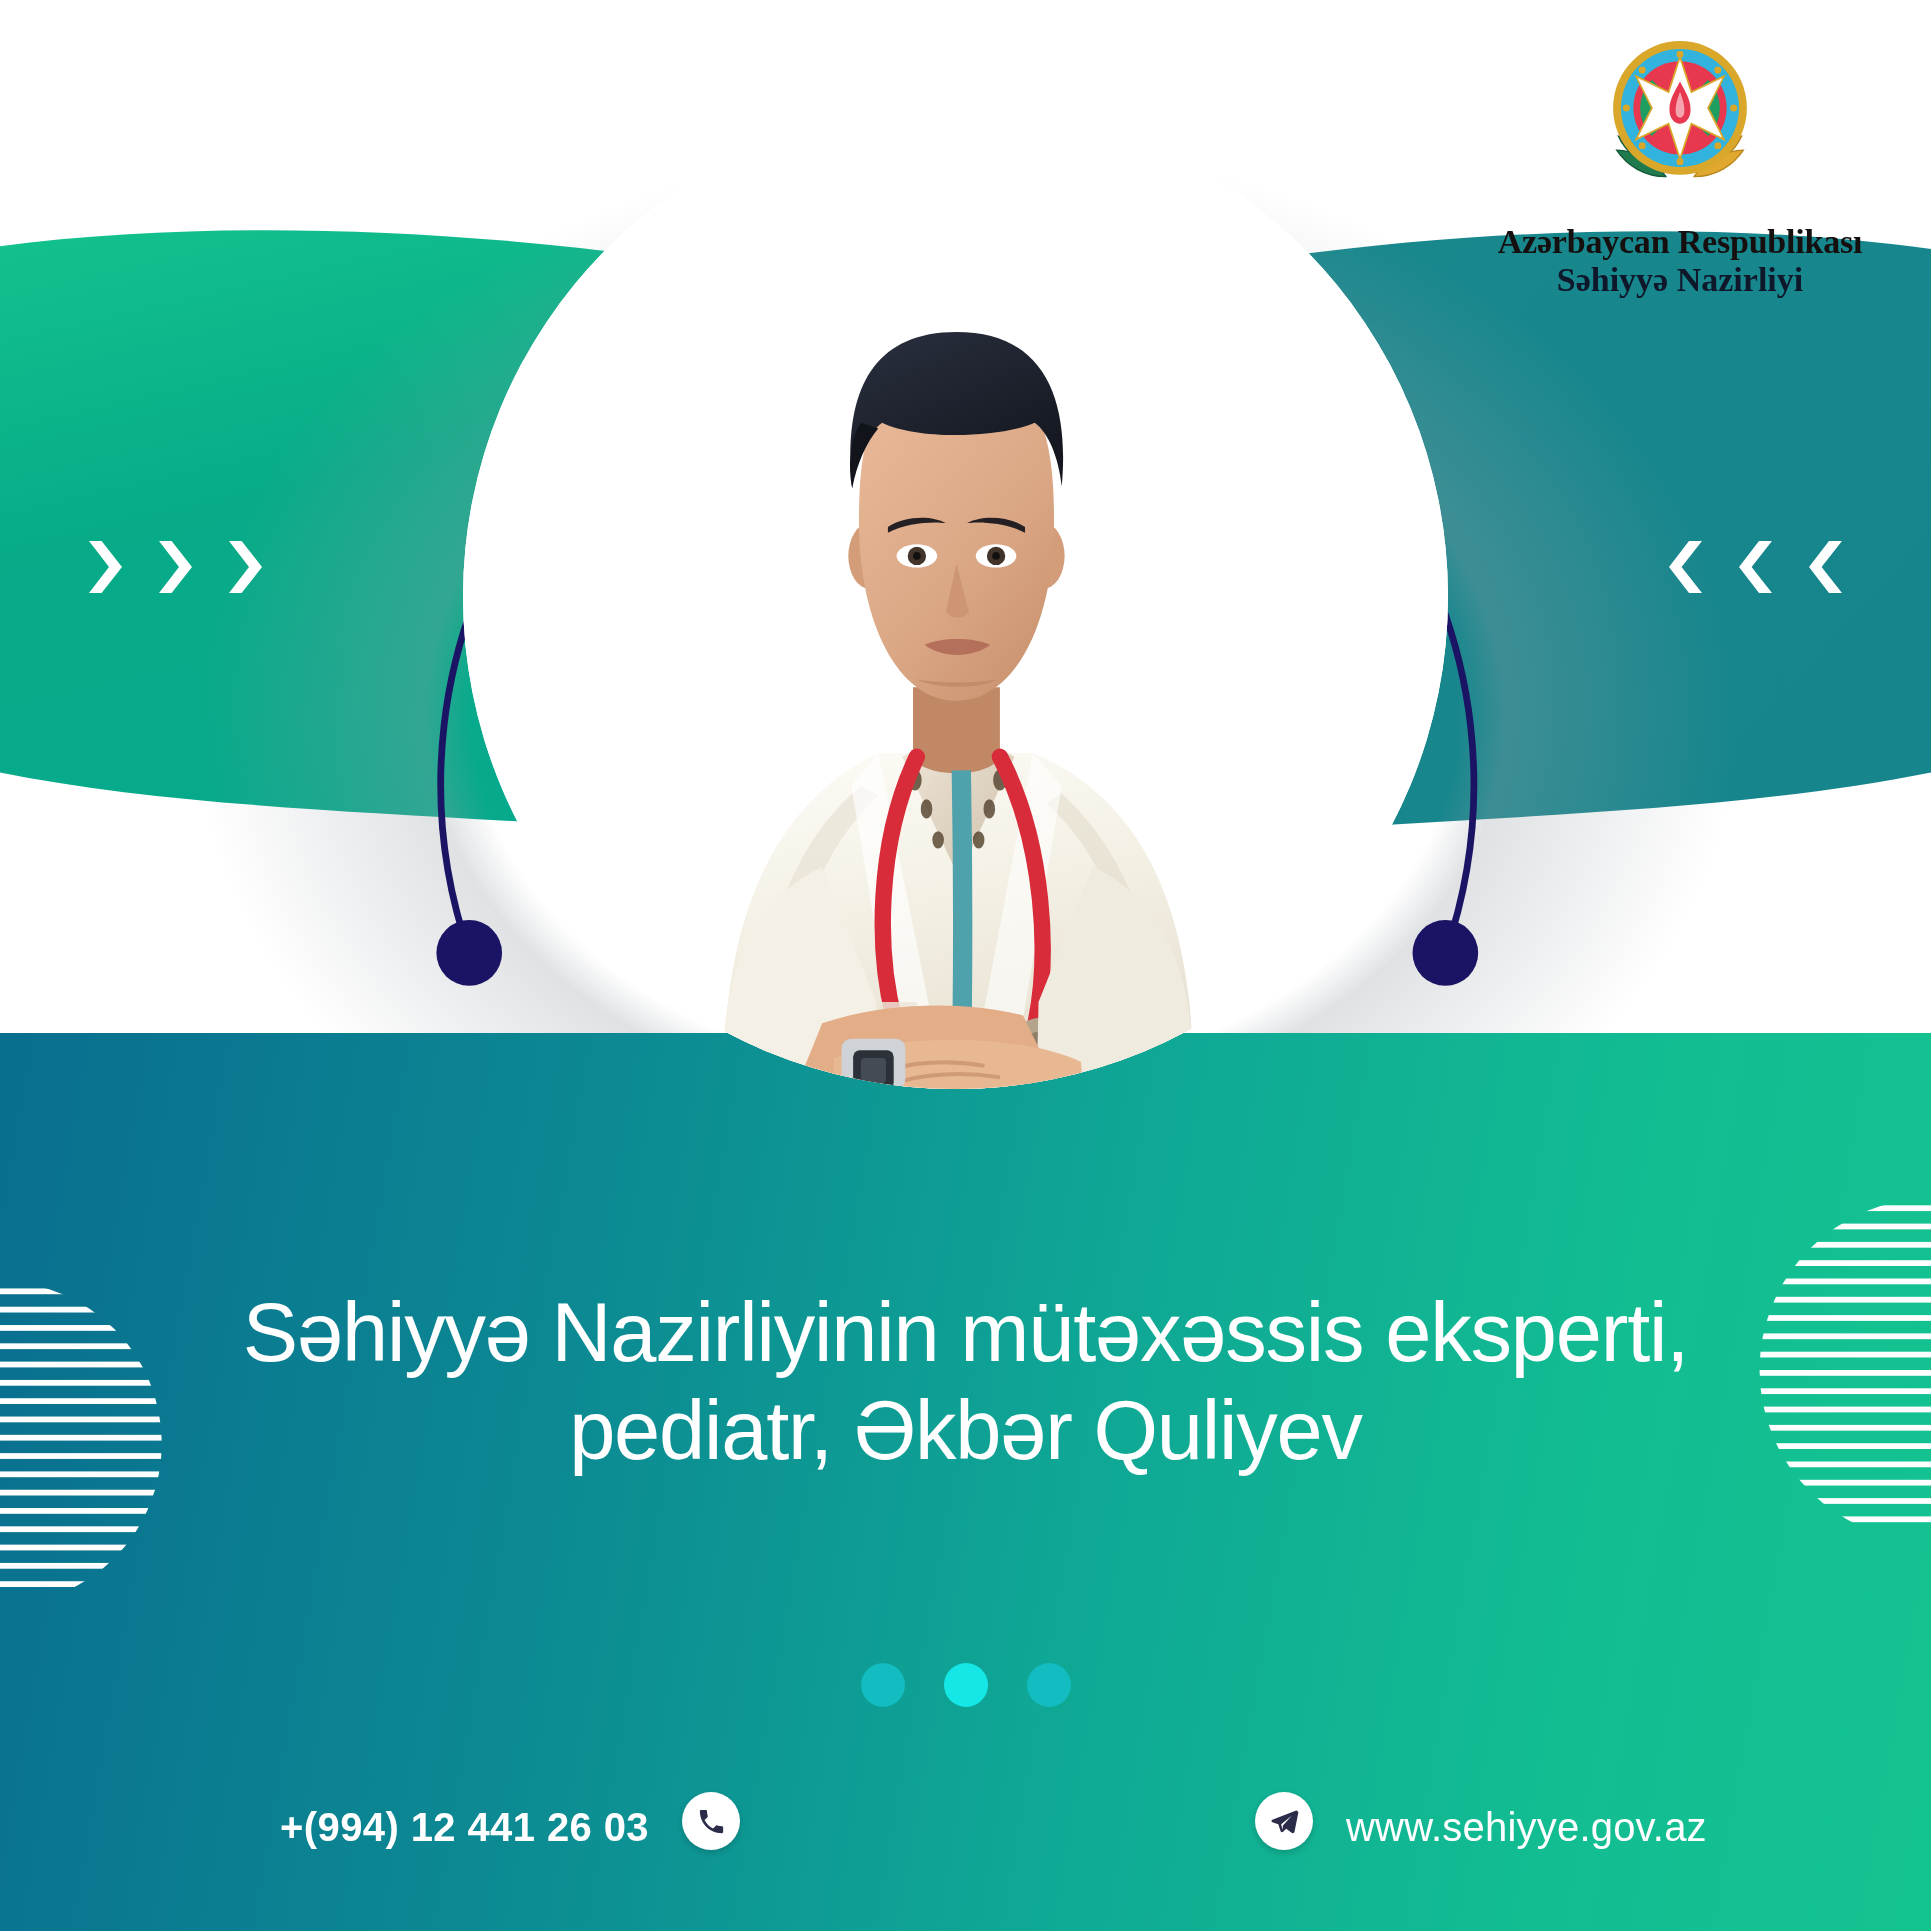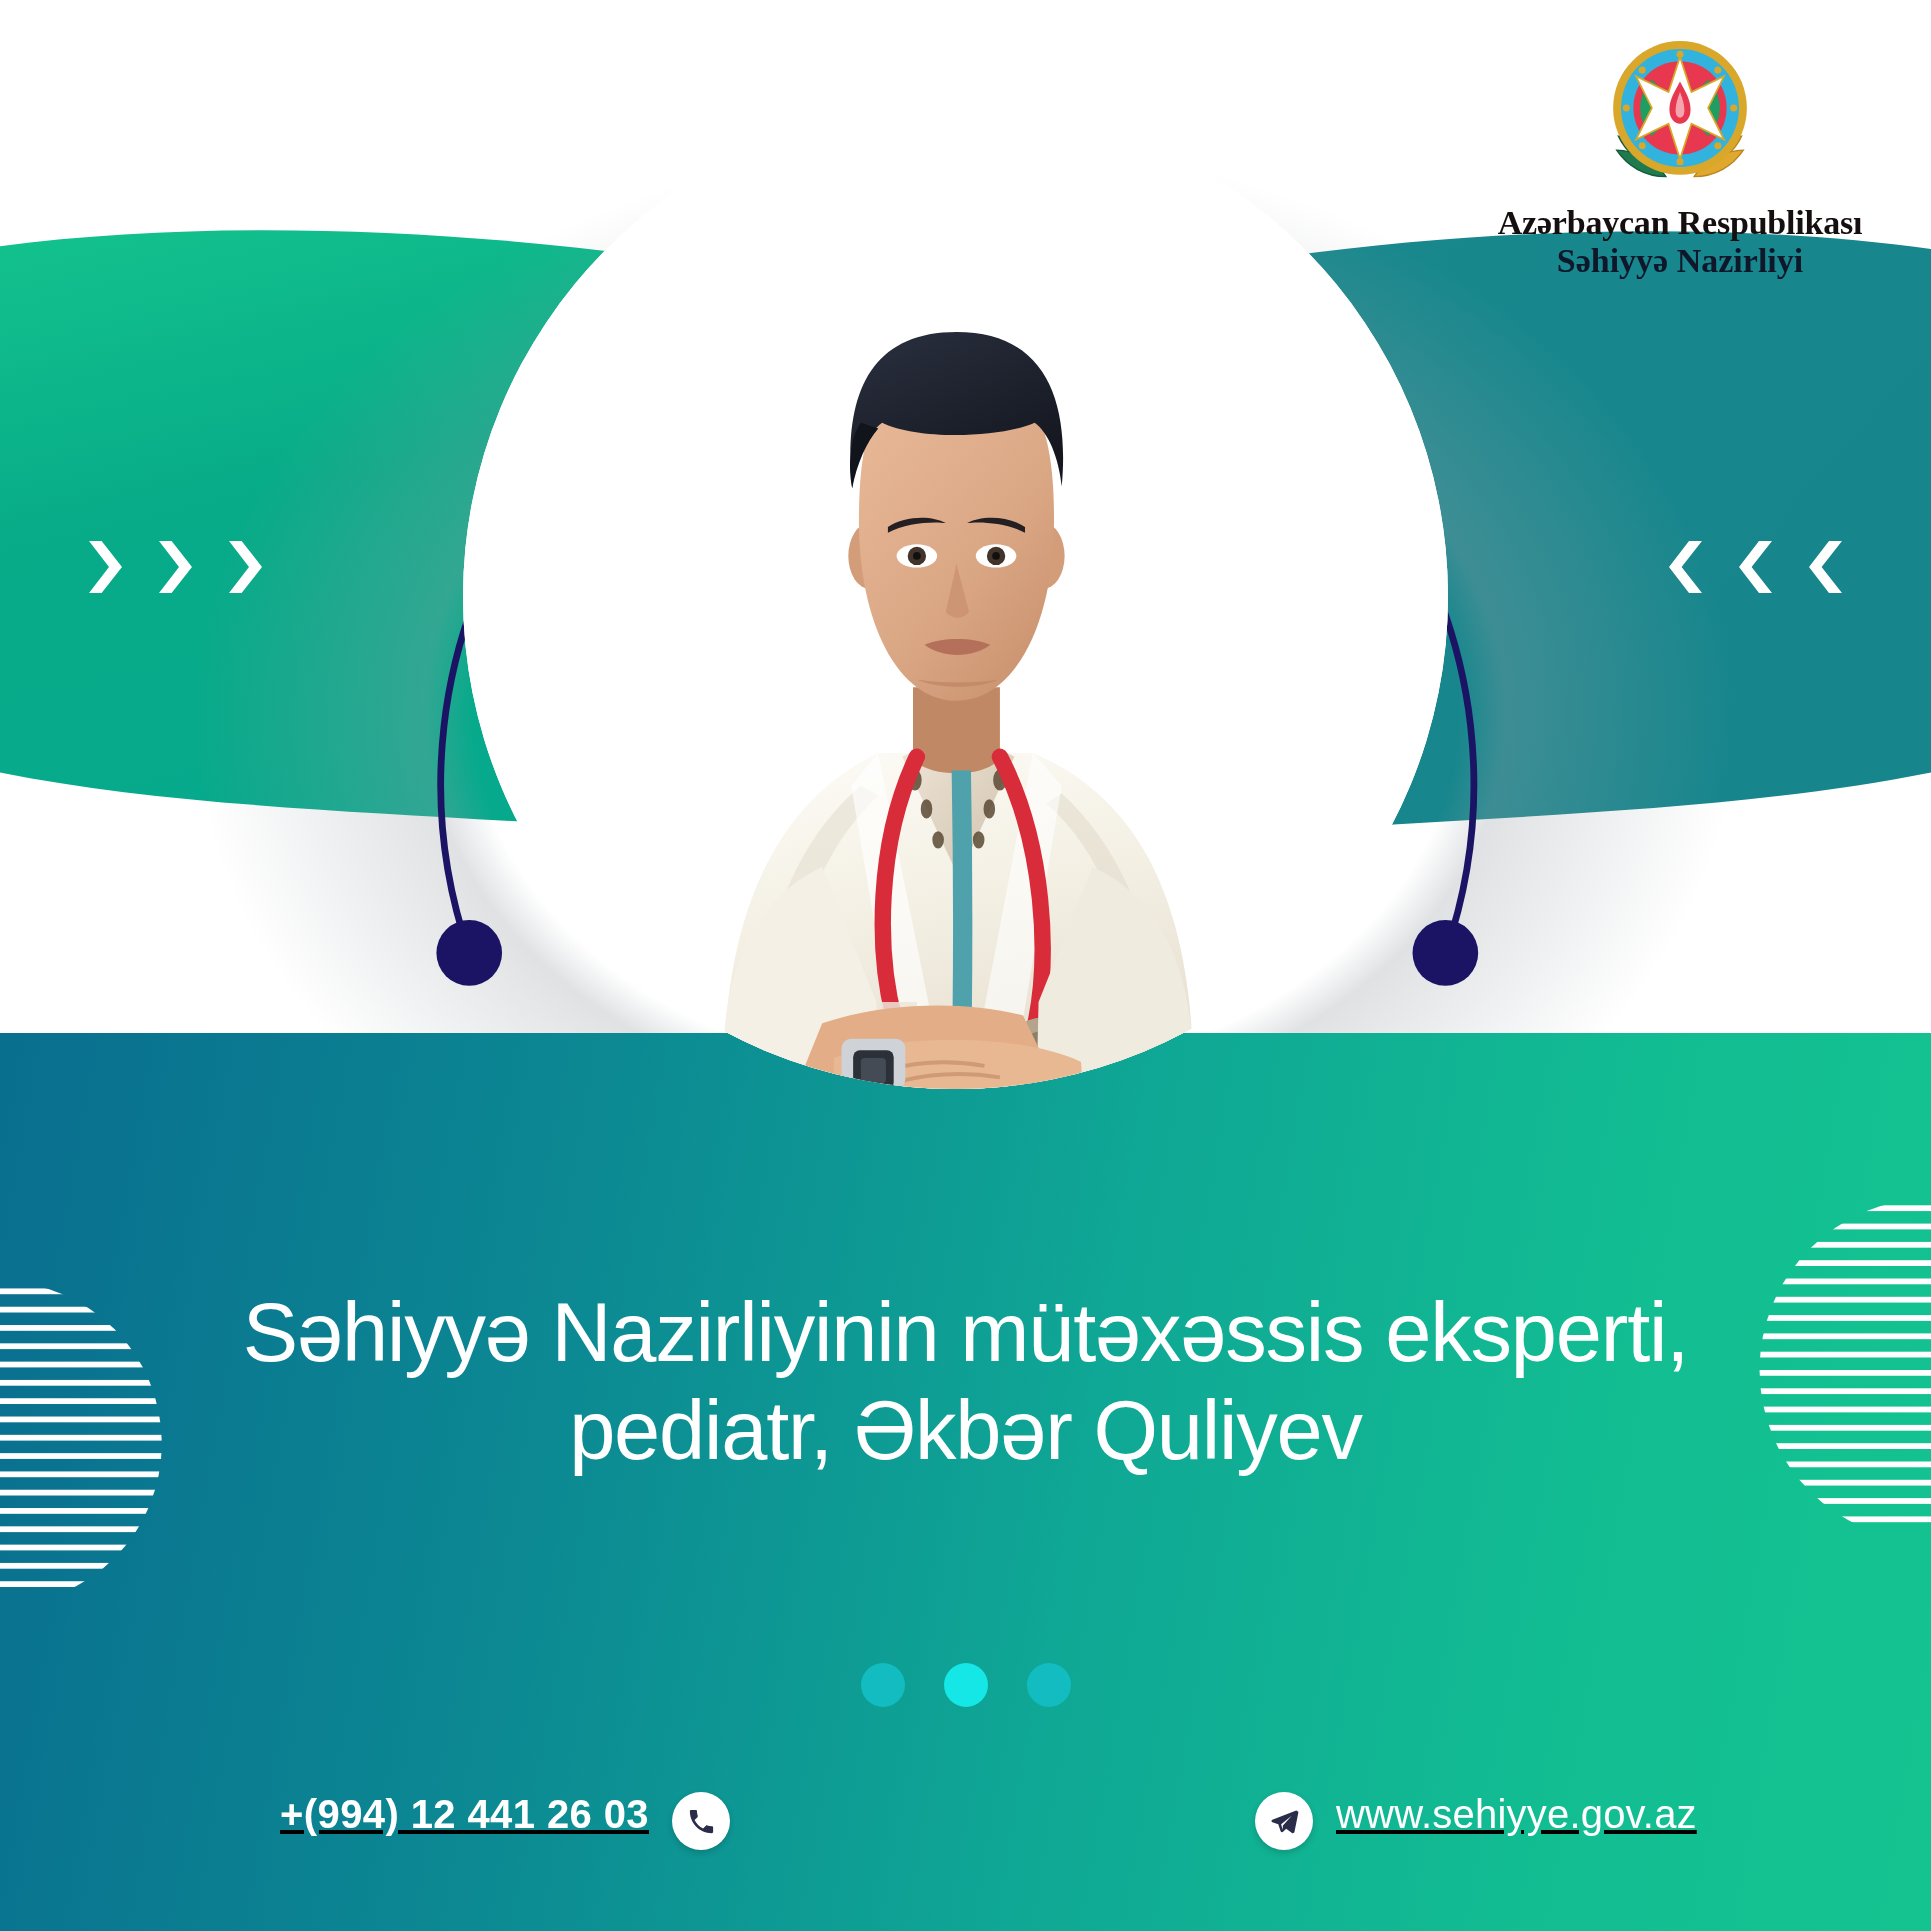--- a/index.html
+++ b/index.html
@@ -59,21 +59,21 @@
 
   
   .logo{
     position:absolute;right:48px;top:27px;width:406px;
     text-align:center;
   }
   .logo .emblem{margin:0 auto;display:block;}
   .logo .l1{
     font-family:"Liberation Serif", serif;
     font-weight:bold;color:#15100f;font-size:34px;line-height:1.05;
-    letter-spacing:-0.2px;white-space:nowrap;margin-top:2px;
+    letter-spacing:-0.2px;white-space:nowrap;margin-top:21px;
   }
   .logo .l2{
     font-family:"Liberation Serif", serif;
     font-weight:bold;color:#0f172a;font-size:34px;line-height:1.15;
     white-space:nowrap;
   }
 
   
   .bottom-panel{
     position:absolute;left:0;bottom:0;width:1931px;height:898px;
@@ -110,21 +110,21 @@
   }
   .dots span{display:block;width:44px;height:44px;border-radius:50%;}
   .dots .d0{background:#12bcc0;}
   .dots .d1{background:#15e6e6;}
   .dots .d2{background:#12bcc0;}
 
   
   .footer{
     position:absolute;left:0;top:1792px;width:1931px;height:89px;
   }
-  .f-item{position:absolute;display:flex;align-items:flex-start;gap:23px;text-decoration:underline;}
+  .f-item{position:absolute;display:flex;align-items:flex-end;gap:33px;}
   .f-phone{left:280px;top:0;}
   .f-web{left:1255px;top:0;}
   .f-text{
     color:#ffffff;font-size:40px;font-weight:bold;letter-spacing:0.4px;
     font-family:"Liberation Sans", sans-serif;white-space:nowrap;
   }
   .f-web .f-text{font-weight:normal;letter-spacing:0.2px;}
   .f-badge{
     width:58px;height:58px;border-radius:50%;background:#ffffff;
     display:flex;align-items:center;justify-content:center;flex:none;

